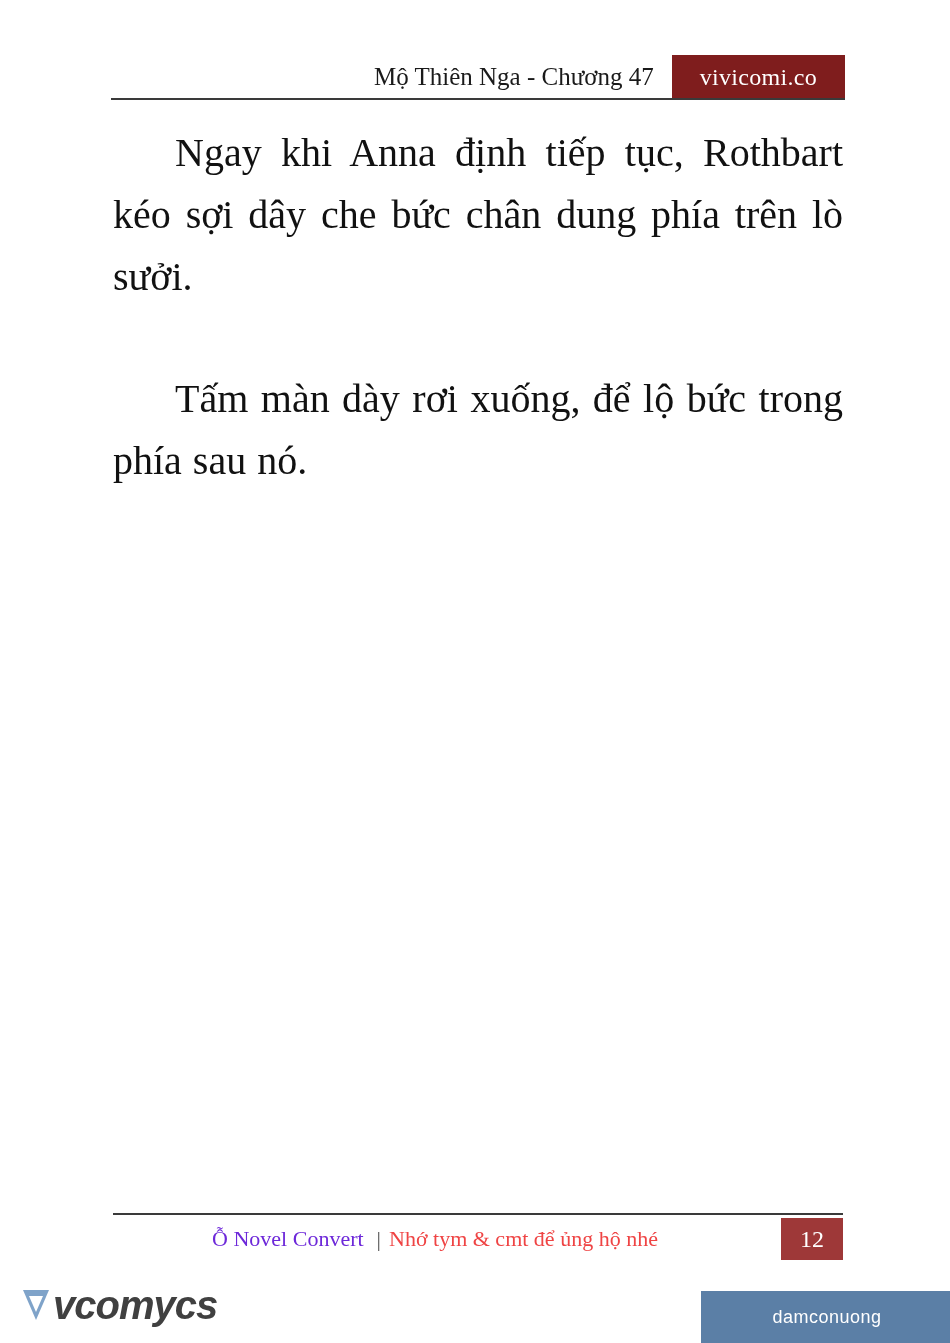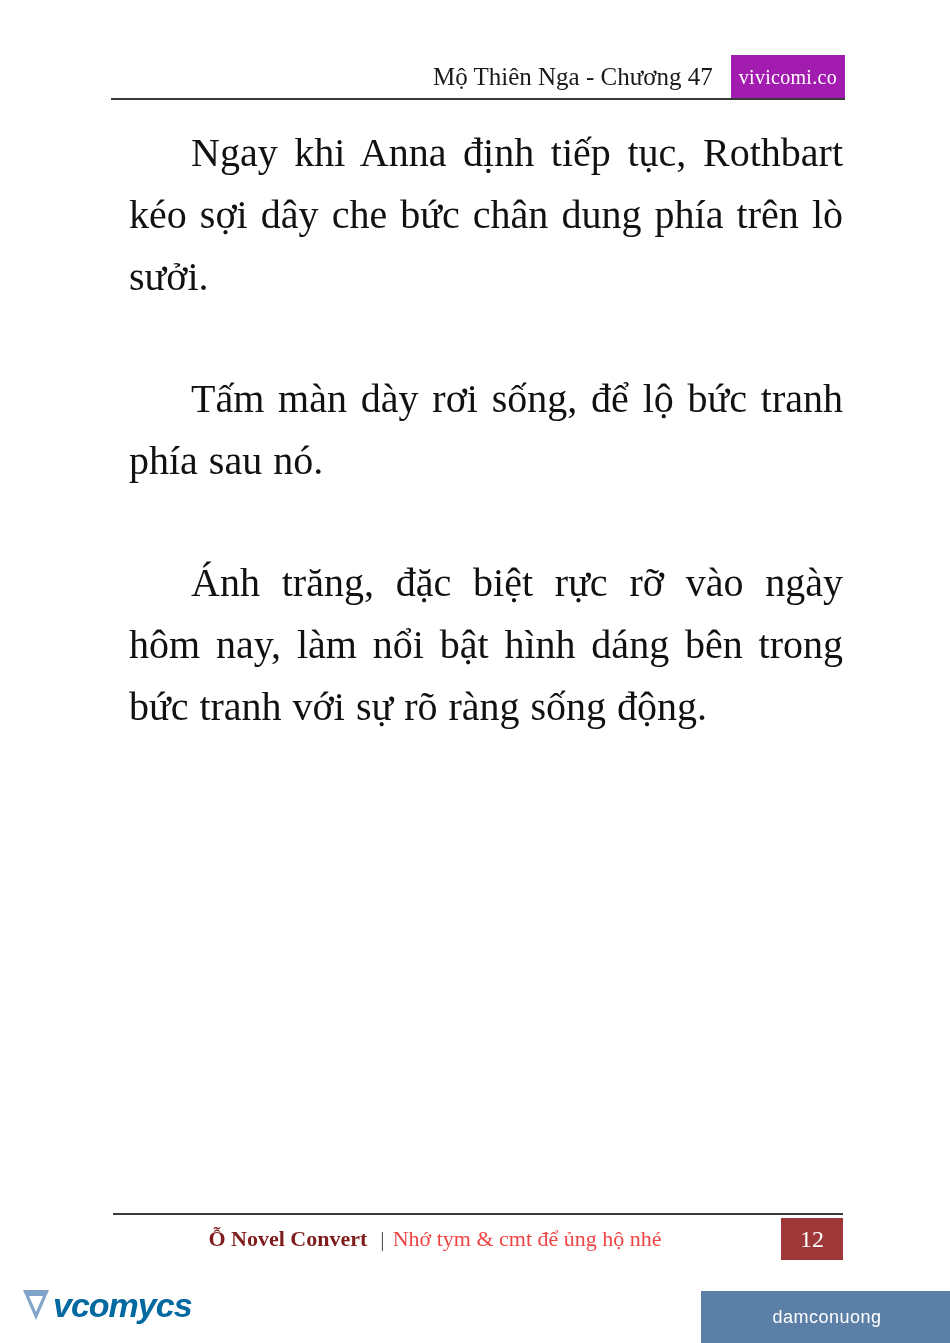--- a/index.html
+++ b/index.html
@@ -36,26 +36,26 @@
   }
   .header-title {
     font-family: "Liberation Serif", serif;
     font-size: 25px;
     color: #1a1a1a;
     line-height: 44px;
     padding-right: 18px;
     white-space: nowrap;
   }
   .header-badge {
-    background: #a21caf;
+    background: #7f1d1d;
     color: #ffffff;
     font-family: "Liberation Serif", serif;
-    font-size: 20px;
+    font-size: 24px;
     line-height: 44px;
-    padding: 0 8px;
+    padding: 0 28px;
     white-space: nowrap;
     letter-spacing: 0.3px;
   }
   .header-rule {
     position: absolute;
     left: 108px;
     top: 98px;
     width: 734px;
     height: 2px;
     background: #3a3a3a;
@@ -68,21 +68,21 @@
     top: 122px;
     width: 730px;
   }
   .para {
     font-family: "Liberation Serif", serif;
     font-size: 40px;
     line-height: 62px;
     color: #111111;
     text-align: justify;
     text-indent: 62px;
-    margin: 0 0 60px 16px;
+    margin: 0 0 60px 0;
     word-spacing: 1px;
   }
   .para:last-child { margin-bottom: 0; }
 
   
   .footer-rule {
     position: absolute;
     left: 110px;
     top: 1213px;
     width: 730px;
@@ -102,22 +102,22 @@
   .footer-inner {
     display: flex;
     align-items: center;
     justify-content: center;
     flex: 1;
     font-size: 22px;
     color: #1a1a1a;
     font-family: "Liberation Serif", serif;
   }
   .footer-brand {
-    color: #7f1d1d;
-    font-weight: bold;
+    color: #6d28d9;
+    font-weight: normal;
     margin-right: 13px;
   }
   .footer-sep {
     color: #555;
     margin-right: 8px;
   }
   .footer-note { color: #ef4444; }
   .footer-page {
     background: #9e3838;
     color: #ffffff;
@@ -134,24 +134,24 @@
     position: absolute;
     left: 18px;
     bottom: 10px;
     width: 150px;
     height: 56px;
     display: flex;
     align-items: center;
   }
   .wm-left-text {
     font-family: "Liberation Sans", sans-serif;
-    font-size: 34px;
+    font-size: 40px;
     font-weight: bold;
     font-style: italic;
-    color: #0369a1;
+    color: #404040;
     letter-spacing: -1px;
     line-height: 1;
   }
   .wm-left-mark {
     width: 30px;
     height: 34px;
     margin-right: 2px;
     flex: none;
   }
   .wm-right {
@@ -178,22 +178,21 @@
 <div class="page">
 
   <div class="header">
     <div class="header-title">Mộ Thiên Nga - Chương 47</div>
     <div class="header-badge">vivicomi.co</div>
   </div>
   <div class="header-rule"></div>
 
   <div class="content">
     <p class="para">Ngay khi Anna định tiếp tục, Rothbart kéo sợi dây che bức chân dung phía trên lò sưởi.</p>
-    <p class="para">Tấm màn dày rơi sống, để lộ bức tranh phía sau nó.</p>
-    <p class="para">Ánh trăng, đặc biệt rực rỡ vào ngày hôm nay, làm nổi bật hình dáng bên trong bức tranh với sự rõ ràng sống động.</p>
+    <p class="para">Tấm màn dày rơi xuống, để lộ bức trong phía sau nó.</p>
   </div>
 
   <div class="footer-rule"></div>
   <div class="footer">
     <div class="footer-inner">
       <span class="footer-brand">Ỗ Novel Convert</span>
       <span class="footer-sep">|</span>
       <span class="footer-note">Nhớ tym &amp; cmt để ủng hộ nhé</span>
     </div>
     <div class="footer-page">12</div>

